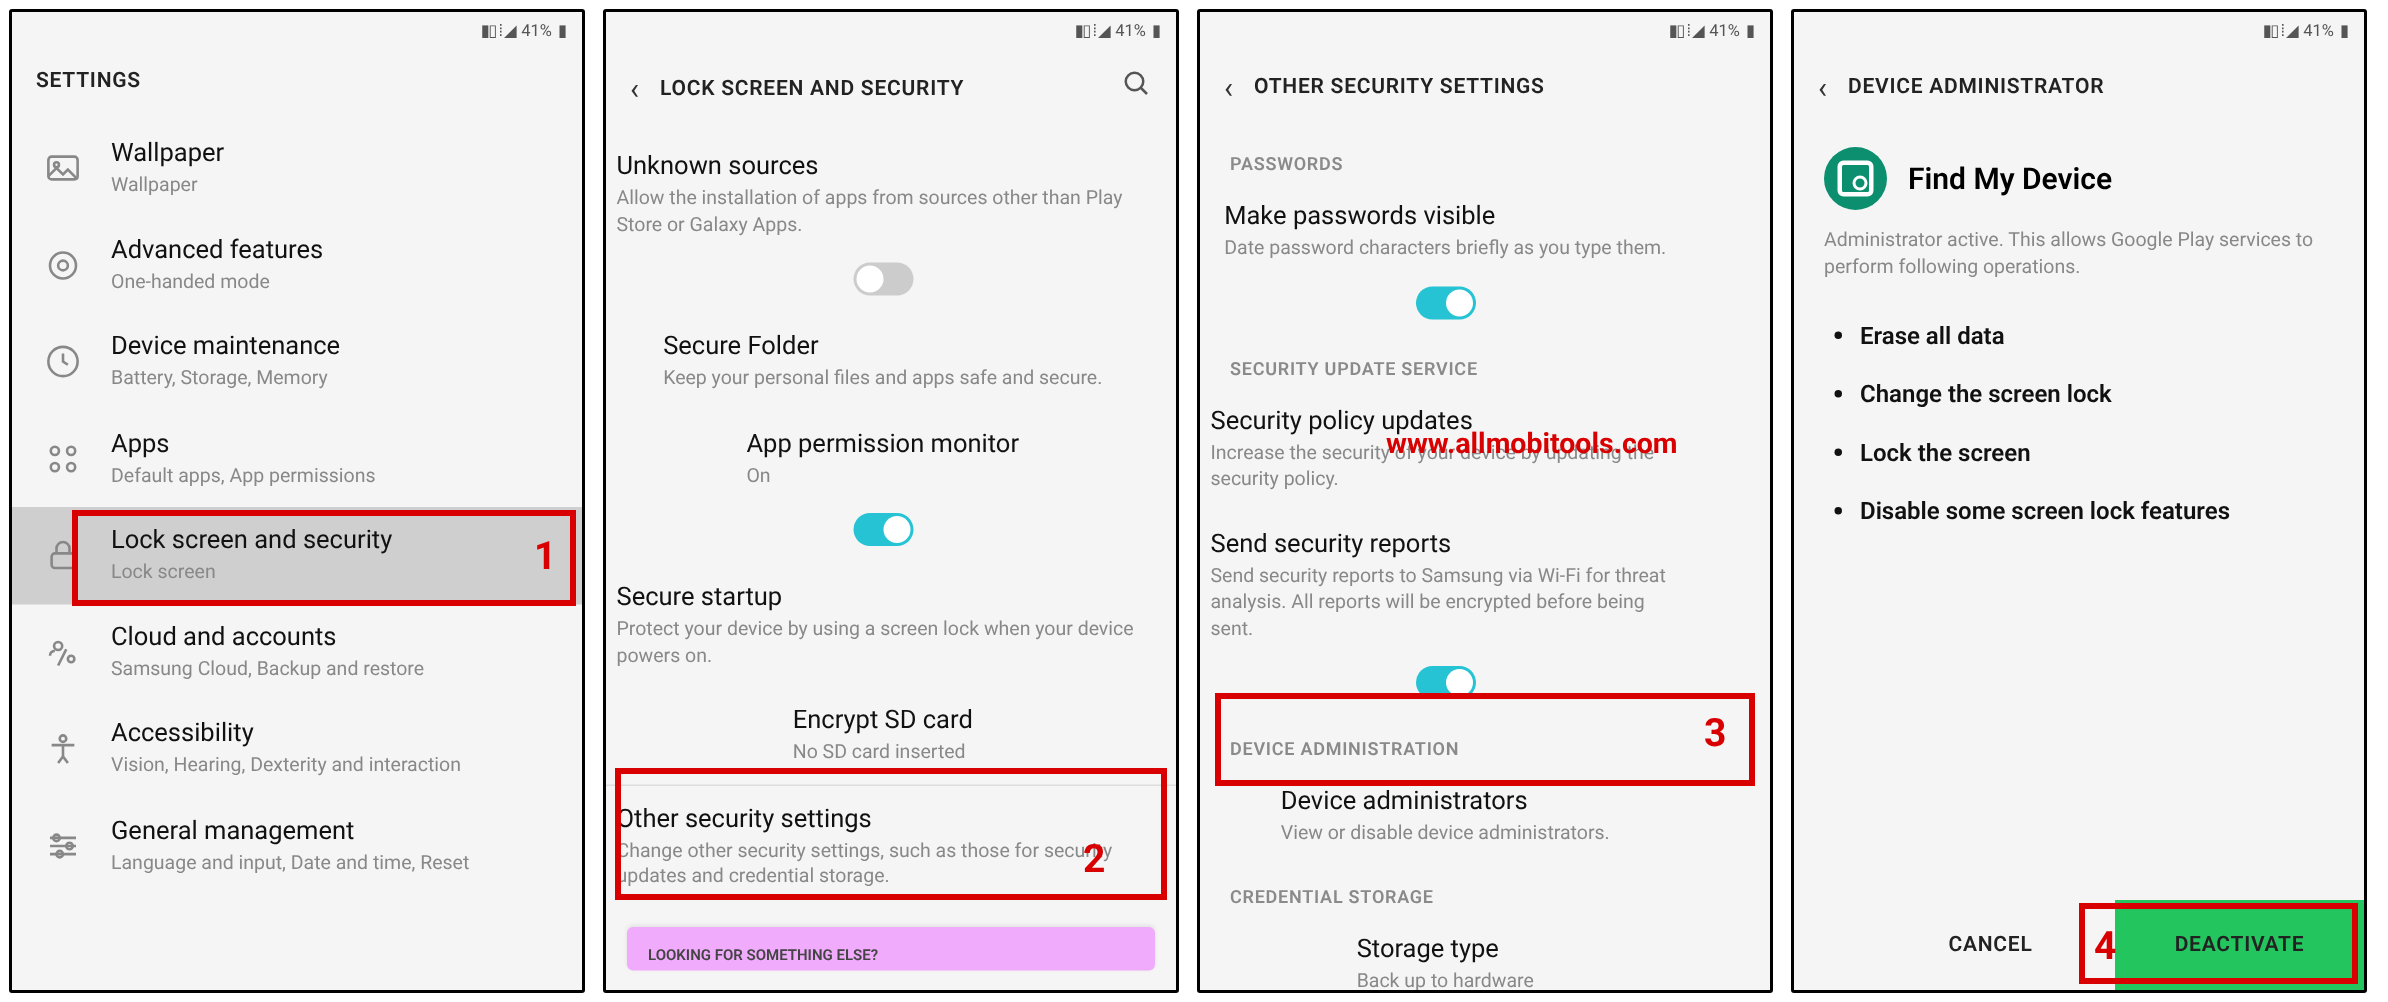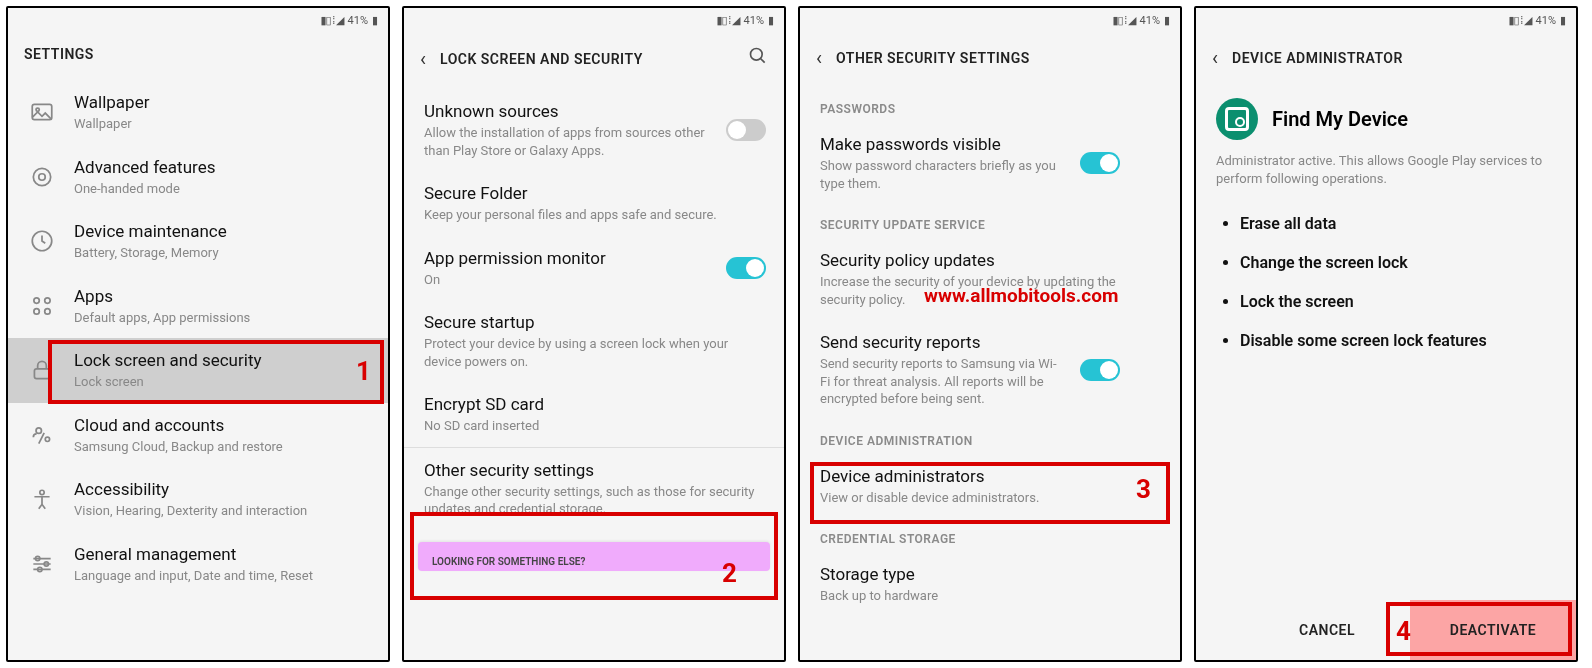--- a/index.html
+++ b/index.html
@@ -8,39 +8,39 @@
   .panel { width: 384px; height: 656px; background: #f5f5f5; border: 2px solid #000; border-radius: 2px; overflow: hidden; position: relative; }
   .statusbar { height: 24px; display: flex; justify-content: flex-end; align-items: center; gap: 4px; padding: 0 10px; font-size: 11px; color: #555; }
   .statusbar .bars { font-size: 11px; letter-spacing: -1px; }
   .header { display: flex; align-items: center; padding: 14px 16px 18px 16px; gap: 14px; }
   .header .back { font-size: 20px; color: #333; }
   .header .title { font-size: 14px; font-weight: 600; letter-spacing: 0.5px; color: #222; }
   .header .search { margin-left: auto; font-size: 20px; color: #555; }
   .section-label { font-size: 12px; font-weight: 600; color: #8a8a8a; letter-spacing: 0.5px; padding: 14px 20px 6px 20px; }
   .divider { height: 1px; background: #ddd; margin: 0 0; }
   .item { display: flex; align-items: center; padding: 12px 18px; gap: 16px; }
-  .item.noicon { padding-left: 20px; }
+  .item.noicon { padding-left: 7px; flex-direction: column; }
   .item .icon { width: 32px; height: 32px; display:flex; align-items:center; justify-content:center; }
   .item .icon svg { width: 26px; height: 26px; stroke: #888; fill: none; stroke-width: 1.6; }
   .item .txt { flex: 1; }
   .item .ttl { font-size: 17px; color: #111; }
   .item .sub { font-size: 13px; color: #888; margin-top: 3px; line-height: 1.35; }
   .toggle { width: 40px; height: 22px; border-radius: 11px; position: relative; flex-shrink: 0; }
   .toggle.on { background: #26c3d4; }
   .toggle.off { background: #ccc; }
   .toggle::after { content:""; position:absolute; width:18px; height:18px; border-radius:50%; background:#fff; top:2px; }
   .toggle.on::after { right: 2px; }
   .toggle.off::after { left: 2px; }
   .highlight-box { position: absolute; border: 4px solid #d80000; pointer-events: none; }
   .highlight-num { position: absolute; color: #d80000; font-size: 26px; font-weight: 700; pointer-events: none; }
   .watermark { position: absolute; color: #d80000; font-size: 19px; font-weight: 700; left: 924px; top: 284px; z-index: 50; white-space: nowrap; }
   .panel:nth-child(3) .item.noicon { padding-right: 60px; }
   .bottom-bar { position:absolute; bottom:0; left:16px; right:0; height:60px; display:flex;margin-left:32px; }
   .bottom-bar .btn { flex:1; display:flex; align-items:center; justify-content:center; font-size:14px; font-weight:600; letter-spacing:0.5px; color:#222; }
-  .bottom-bar .btn.deact { background:#fca5a5; }
+  .bottom-bar .btn.deact { background:#22c55e; }
   .lookfor { margin: 12px 14px; background:#f0abfc; border-radius:4px; padding:14px 14px 4px 14px; font-size:10px; font-weight:600; color:#444; box-shadow: 0 -1px 3px rgba(0,0,0,0.08); }
   .fmd-head { display:flex; align-items:center; gap:14px; padding: 10px 20px 12px 20px; }
   .fmd-icon { width:42px; height:42px; border-radius:50%; background:#0b8f6f; display:flex; align-items:center; justify-content:center; }
   .fmd-icon-inner { width:24px; height:24px; border-radius:4px; border:3px solid #fff; background:#0b8f6f; position:relative; }
   .fmd-icon-inner::after { content:""; position:absolute; width:6px; height:6px; border:2px solid #fff; border-radius:50%; left:7px; top:7px; }
   .bullets { padding: 6px 26px 10px 44px; }
   .bullets li { font-size:16px; font-weight:600; margin: 12px 0 20px 0; color:#111; }
   .admin-desc { font-size:13px; color:#888; padding: 0 20px 8px 20px; line-height:1.4; }
   .sel { background:#cfcfcf; }
 </style>
@@ -239,21 +239,21 @@
   </div>
   <div class="header">
     <div class="back">‹</div>
     <div class="title">OTHER SECURITY SETTINGS</div>
   </div>
 
   <div class="section-label">PASSWORDS</div>
   <div class="item noicon">
     <div class="txt">
           <div class="ttl">Make passwords visible</div>
-          <div class="sub">Show password characters briefly as you type them.</div>
+          <div class="sub">Date password characters briefly as you type them.</div>
         </div>
     <div class="toggle on"></div>
   </div>
 
   <div class="section-label">SECURITY UPDATE SERVICE</div>
   <div class="item noicon">
     <div class="txt">
           <div class="ttl">Security policy updates</div>
           <div class="sub">Increase the security of your device by updating the security policy.</div>
         </div>

